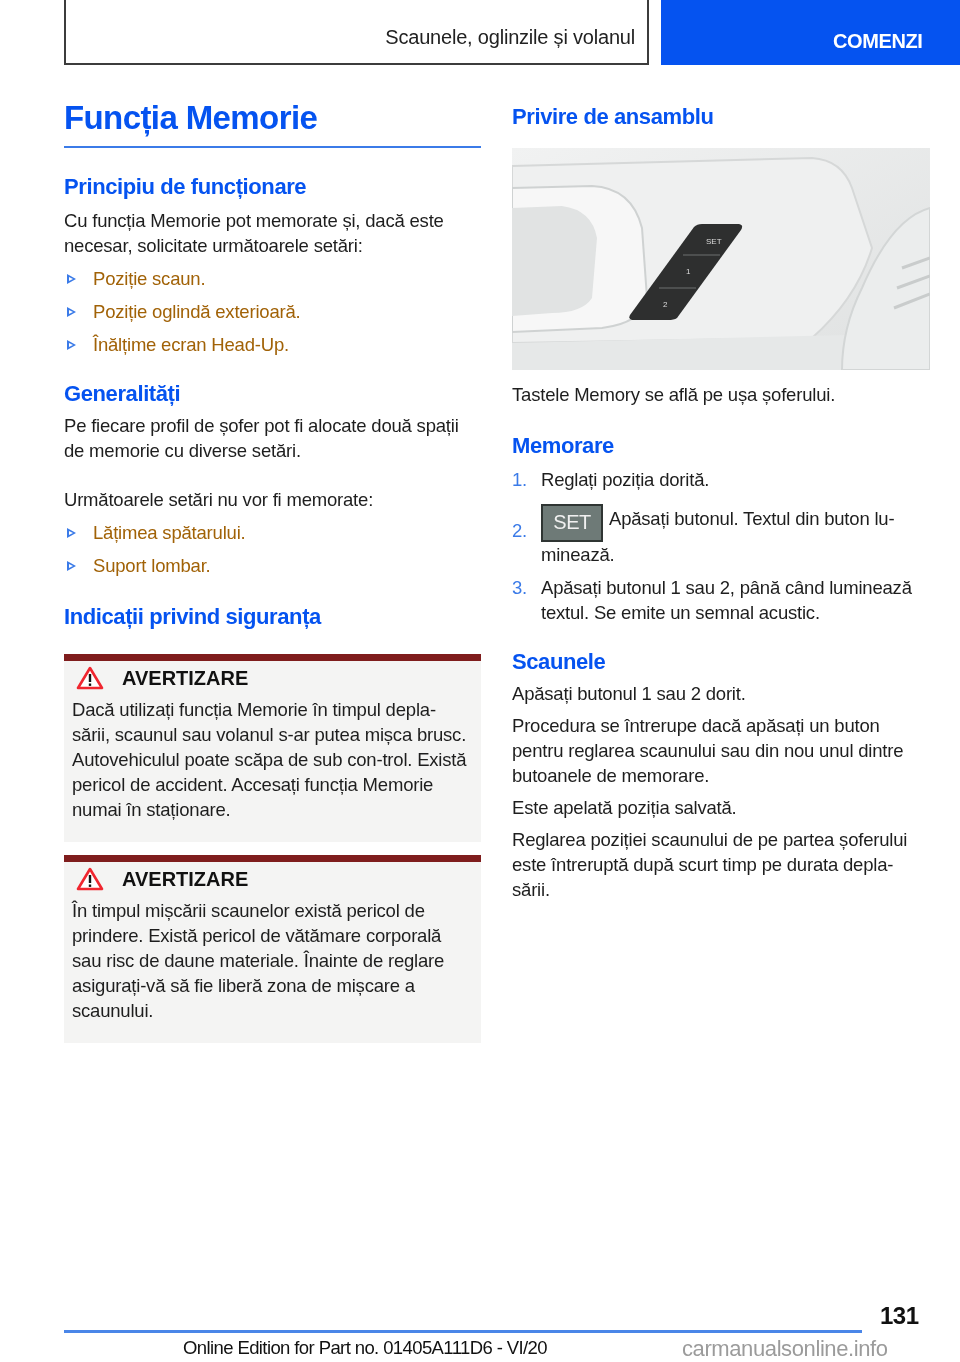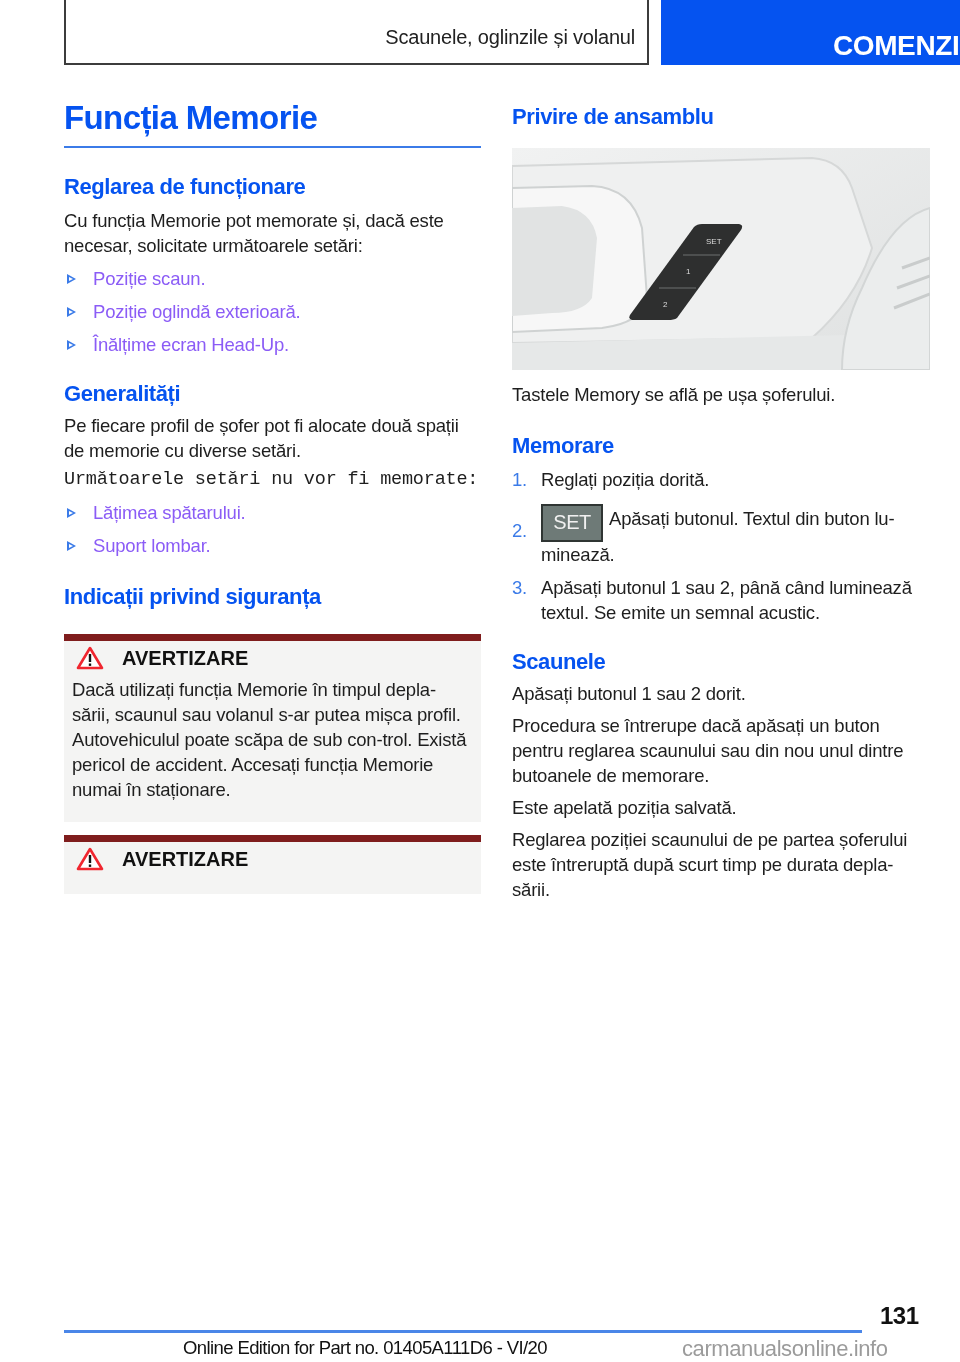--- a/index.html
+++ b/index.html
@@ -14,41 +14,41 @@
     .hdr-left .hdr-title {
       position: absolute; right: 12px; top: 28px;
       font-size: 20px; color: #222; letter-spacing: -0.2px;
     }
     .hdr-right {
       position: absolute; left: 661px; top: 0; width: 299px; height: 65px;
       background: #0553f0;
     }
     .hdr-right .hdr-tab {
       position: absolute; left: 172px; top: 30px;
-      font-size: 28px; color: #fff; font-weight: bold; letter-spacing: -0.4px;
+      font-size: 20px; color: #fff; font-weight: bold; letter-spacing: -0.4px;
     }
 
     
     .col { position: absolute; top: 98px; }
     .col-left { left: 64px; width: 417px; }
     .col-right { left: 512px; width: 418px; }
 
     .h1 {
       font-size: 33px; font-weight: bold; color: #0553f0; letter-spacing: -0.6px;
       padding-bottom: 8px; border-bottom: 2px solid #3b7be8; line-height: 40px;
     }
     .h2 {
       font-size: 22px; font-weight: bold; color: #0553f0; letter-spacing: -0.4px;
       line-height: 34px;
     }
     .p { font-size: 18.5px; line-height: 25px; color: #1e1e1e; letter-spacing: -0.2px; }
     .bullets { list-style: none; }
     .bullets li {
       position: relative; padding-left: 29px; font-size: 18.5px; line-height: 25px;
-      color: #8b5cf6; margin-top: 8px; letter-spacing: -0.2px;
+      color: #a16207; margin-top: 8px; letter-spacing: -0.2px;
     }
     .bullets li .bullet-icon {
       position: absolute; left: 3px; top: 8px; width: 0; height: 0;
       border-top: 5px solid transparent; border-bottom: 5px solid transparent;
       border-left: 9px solid #3b7be8;
     }
     .bullets li .bullet-icon::after {
       content: ""; position: absolute; left: -7px; top: -2.5px;
       border-top: 2.5px solid transparent; border-bottom: 2.5px solid transparent;
       border-left: 4.5px solid #fff;
@@ -106,59 +106,60 @@
 <div class="hdr-left">
   <span class="hdr-title">Scaunele, oglinzile și volanul</span>
 </div>
 <div class="hdr-right">
   <span class="hdr-tab">COMENZI</span>
 </div>
 
 <div class="col col-left">
   <h1 class="h1">Funcția Memorie</h1>
 
-  <h2 class="h2" style="margin-top:22px;">Reglarea de funcționare</h2>
+  <h2 class="h2" style="margin-top:22px;">Principiu de funcționare</h2>
   <p class="p" style="margin-top:4px;">Cu funcția Memorie pot memorate și, dacă este necesar, solicitate următoarele setări:</p>
   <ul class="bullets">
     <li><span class="bullet-icon"></span><span>Poziție scaun.</span></li>
     <li><span class="bullet-icon"></span><span>Poziție oglindă exterioară.</span></li>
     <li><span class="bullet-icon"></span><span>Înălțime ecran Head-Up.</span></li>
   </ul>
 
   <h2 class="h2" style="margin-top:20px;">Generalități</h2>
   <p class="p" style="margin-top:2px;">Pe fiecare profil de șofer pot fi alocate două spații de memorie cu diverse setări.</p>
-  <p class="p" style="margin-top:4px;font-family:Liberation Mono, monospace;">Următoarele setări nu vor fi memorate:</p>
+  <p class="p" style="margin-top:24px;">Următoarele setări nu vor fi memorate:</p>
   <ul class="bullets">
     <li><span class="bullet-icon"></span><span>Lățimea spătarului.</span></li>
     <li><span class="bullet-icon"></span><span>Suport lombar.</span></li>
   </ul>
 
   <h2 class="h2" style="margin-top:22px;">Indicații privind siguranța</h2>
 
   <div class="warn" style="margin-top:20px;">
     <div class="warn-head">
       <svg class="warn-icon" viewBox="0 0 28 24">
         <polygon points="14,2 26,22 2,22" fill="#fff" stroke="#f0262f" stroke-width="2.6" stroke-linejoin="round"></polygon>
         <rect x="12.8" y="8" width="2.4" height="8" fill="#111"></rect>
         <rect x="12.8" y="17.5" width="2.4" height="2.4" fill="#111"></rect>
       </svg>
       <span class="warn-title">AVERTIZARE</span>
     </div>
-    <p class="p">Dacă utilizați funcția Memorie în timpul depla-sării, scaunul sau volanul s-ar putea mișca profil. Autovehiculul poate scăpa de sub con-trol. Există pericol de accident. Accesați funcția Memorie numai în staționare.</p>
+    <p class="p">Dacă utilizați funcția Memorie în timpul depla-sării, scaunul sau volanul s-ar putea mișca brusc. Autovehiculul poate scăpa de sub con-trol. Există pericol de accident. Accesați funcția Memorie numai în staționare.</p>
   </div>
 
   <div class="warn" style="margin-top:13px;">
     <div class="warn-head">
       <svg class="warn-icon" viewBox="0 0 28 24">
         <polygon points="14,2 26,22 2,22" fill="#fff" stroke="#f0262f" stroke-width="2.6" stroke-linejoin="round"></polygon>
         <rect x="12.8" y="8" width="2.4" height="8" fill="#111"></rect>
         <rect x="12.8" y="17.5" width="2.4" height="2.4" fill="#111"></rect>
       </svg>
       <span class="warn-title">AVERTIZARE</span>
     </div>
+    <p class="p">În timpul mișcării scaunelor există pericol de prindere. Există pericol de vătămare corporală sau risc de daune materiale. Înainte de reglare asigurați-vă să fie liberă zona de mișcare a scaunului.</p>
   </div>
 </div>
 
 <div class="col col-right">
   <h2 class="h2" style="margin-top:2px;">Privire de ansamblu</h2>
 
   <div class="figure">
     <svg width="418" height="222" viewBox="0 0 418 222">
       <defs>
         <linearGradient id="bg" x1="0" y1="0" x2="1" y2="1">

